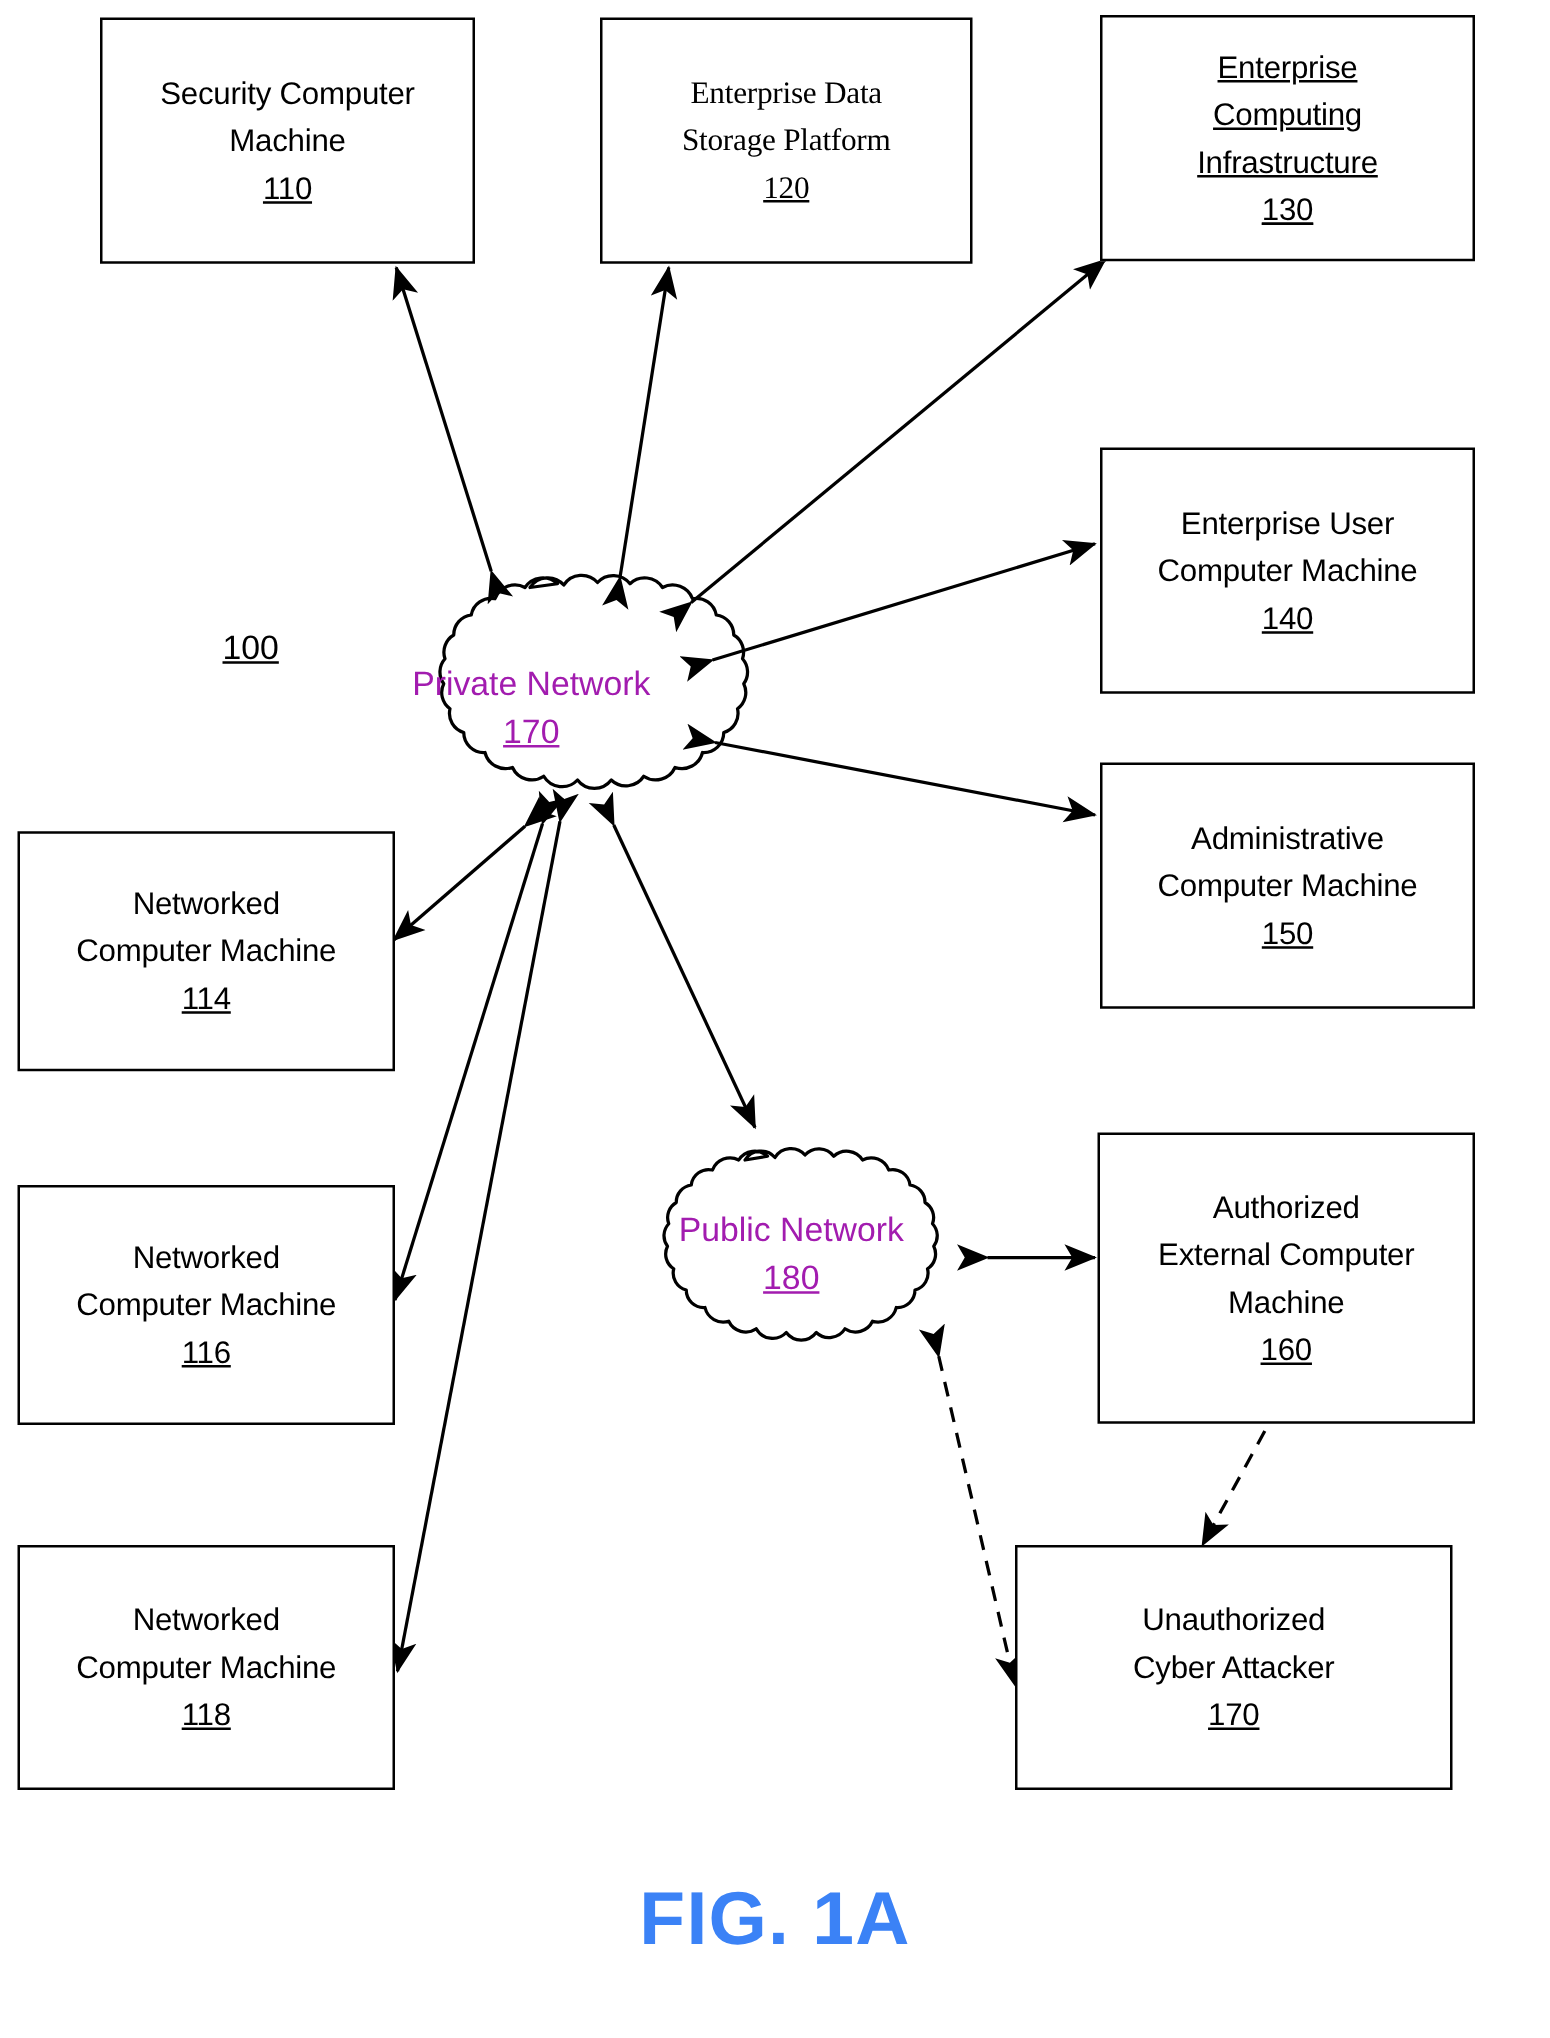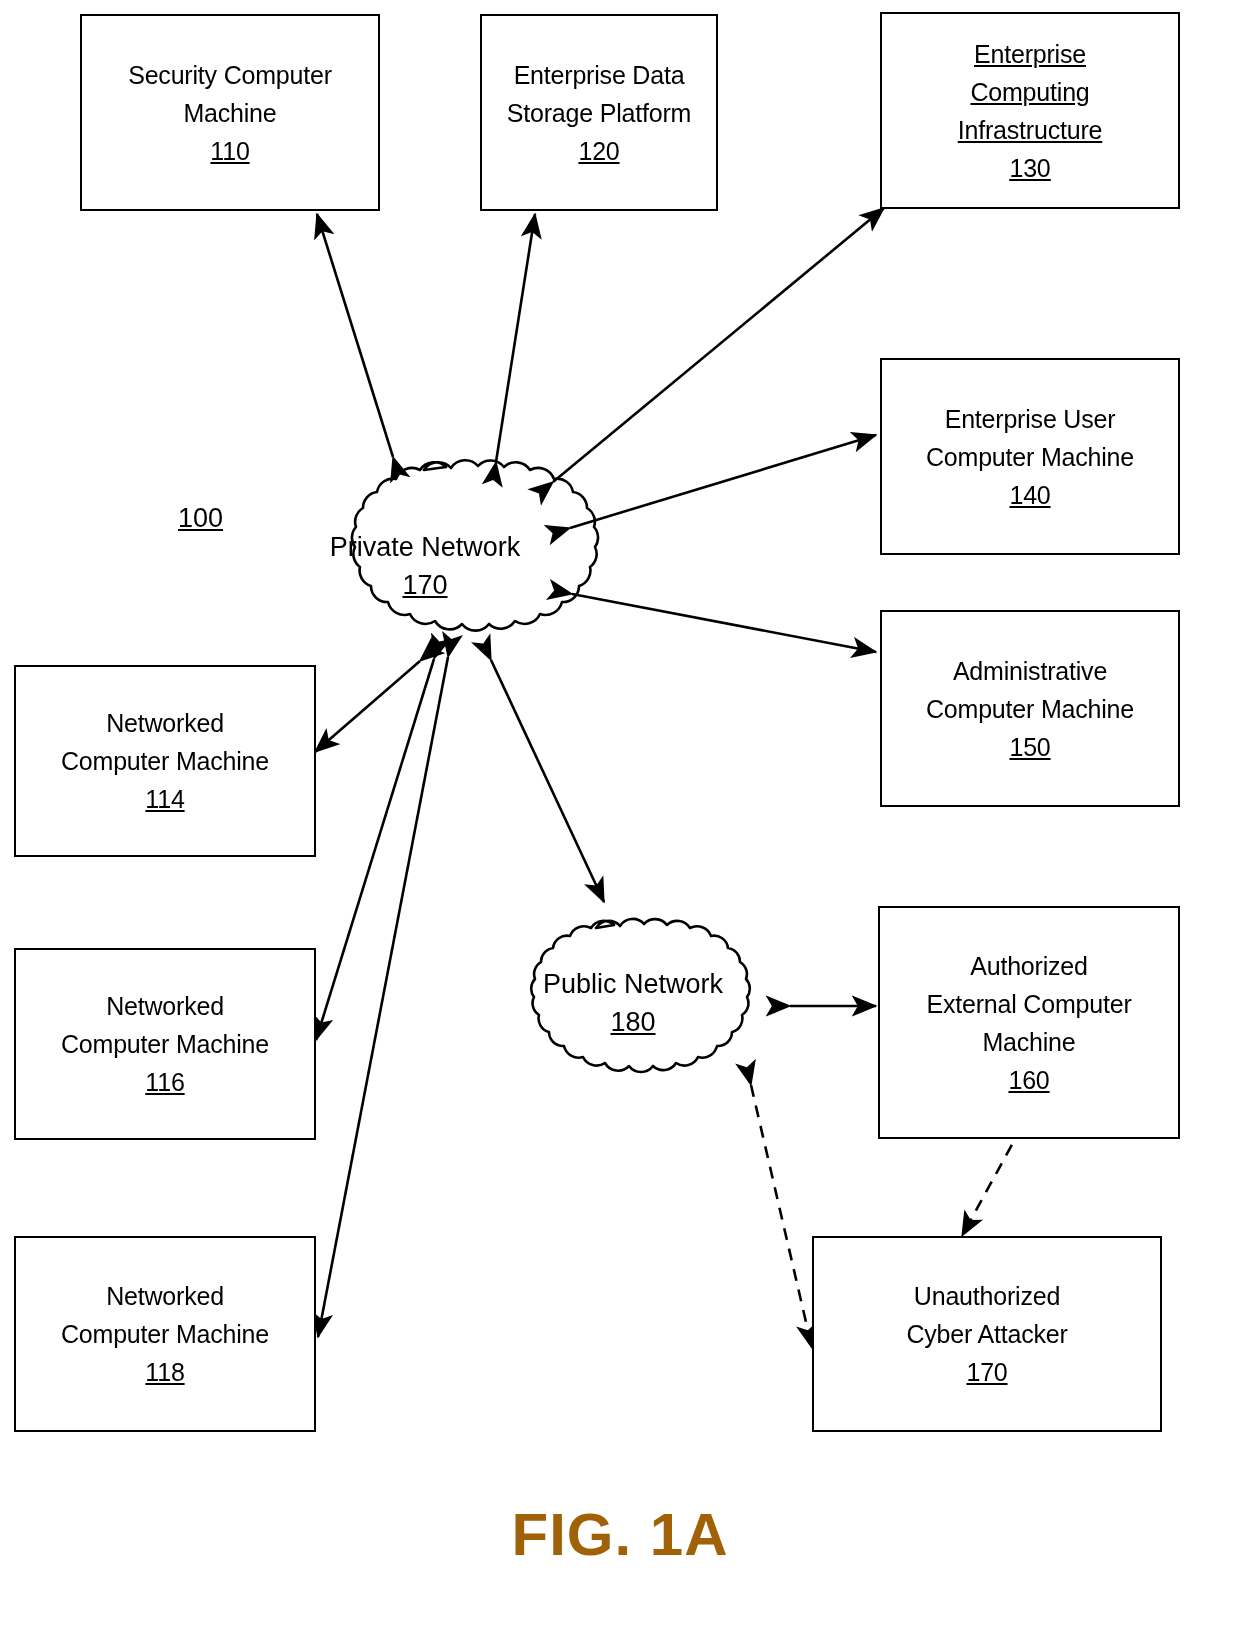--- a/index.html
+++ b/index.html
@@ -40,21 +40,21 @@
     text-decoration: underline;
     text-underline-offset: 2px;
   }
   .cloud-label {
     position: absolute;
     z-index: 4;
     text-align: center;
     font-family: "Liberation Sans", sans-serif;
     font-size: 27px;
     line-height: 1.42;
-    color: #000000;
+    color: #a21caf;
     pointer-events: none;
   }
   .cloud-label .line { display: block; white-space: nowrap; }
   #diagram-ref {
     position: absolute;
     left: 178px;
     top: 503px;
     font-family: Liberation Sans, sans-serif;
     font-size: 27px;
     color: #000000;
@@ -63,21 +63,21 @@
   #fig-caption {
     position: absolute;
     left: 0;
     top: 1500px;
     width: 1240px;
     text-align: center;
     font-family: "Liberation Sans", sans-serif;
     font-weight: bold;
     font-size: 60px;
     letter-spacing: 1px;
-    color: #a16207;
+    color: #3b82f6;
     z-index: 4;
   }
   svg#edges {
     position: absolute;
     left: 0;
     top: 0;
     width: 1240px;
     height: 1630px;
     z-index: 1;
     overflow: visible;
@@ -182,21 +182,21 @@
       <line x1="1032" y1="1108" x2="962" y2="1236" marker-start="url(#ahd)" marker-end="url(#ahd)"></line>
     </g>
   </svg>
 
   <div class="node-box" style="left:80px; top:14px; width:300px; height:197px;">
     <span class="line">Security Computer</span>
     <span class="line">Machine</span>
     <span class="line ref-num">110</span>
   </div>
 
-  <div class="node-box" style="left:480px; top:14px; width:238px; height:197px;">
+  <div class="node-box" style="left:480px; top:14px; width:298px; height:197px;font-family:Liberation Serif, serif;">
     <span class="line">Enterprise Data</span>
     <span class="line">Storage Platform</span>
     <span class="line ref-num">120</span>
   </div>
 
   <div class="node-box" style="left:880px; top:12px; width:300px; height:197px;text-decoration:underline;">
     <span class="line">Enterprise</span>
     <span class="line">Computing</span>
     <span class="line">Infrastructure</span>
     <span class="line ref-num">130</span>

